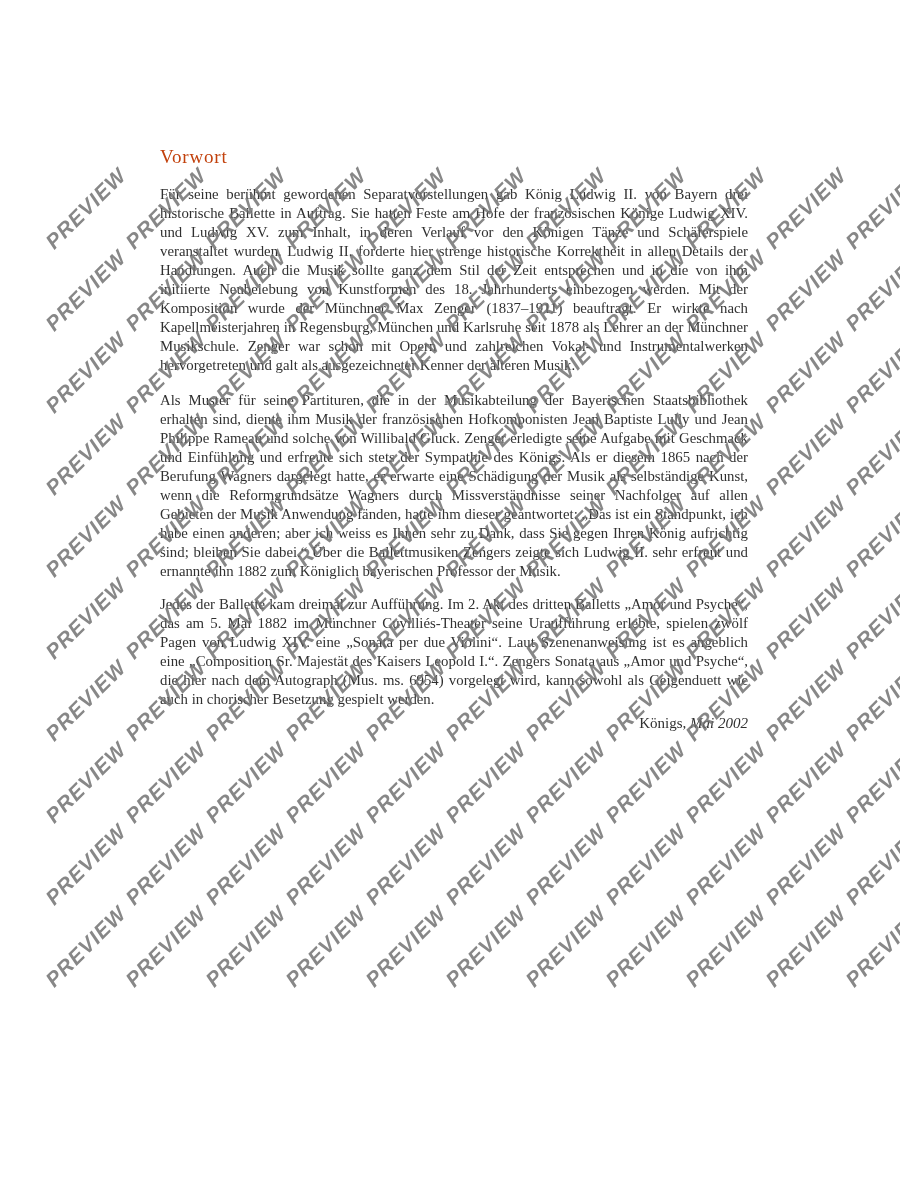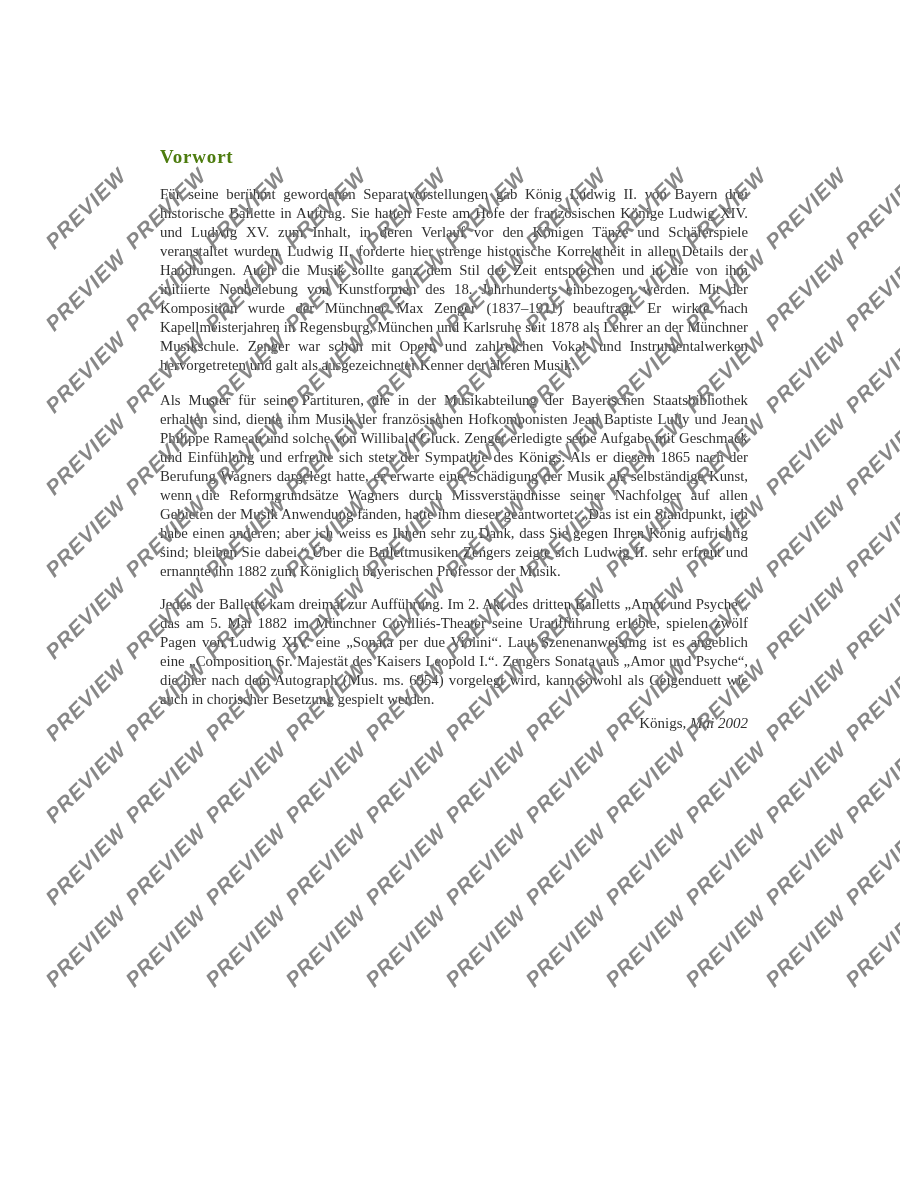--- a/index.html
+++ b/index.html
@@ -15,23 +15,23 @@
     position: absolute;
     left: 160px;
     top: 146px;
     width: 588px;
     z-index: 1;
     color: #303030;
   }
   .title {
     margin: 0;
     font-size: 19px;
-    font-weight: bold;
+    font-weight: normal;
     letter-spacing: 0.8px;
-    color: #4d7c0f;
+    color: #c2410c;
   }
   .body {
     font-size: 14.8px;
     line-height: 19px;
     text-align: justify;
     margin: 0;
   }
   .p1 { margin-top: 17px; }
   .p2 { margin-top: 16px; }
   .p3 { margin-top: 14px; }

